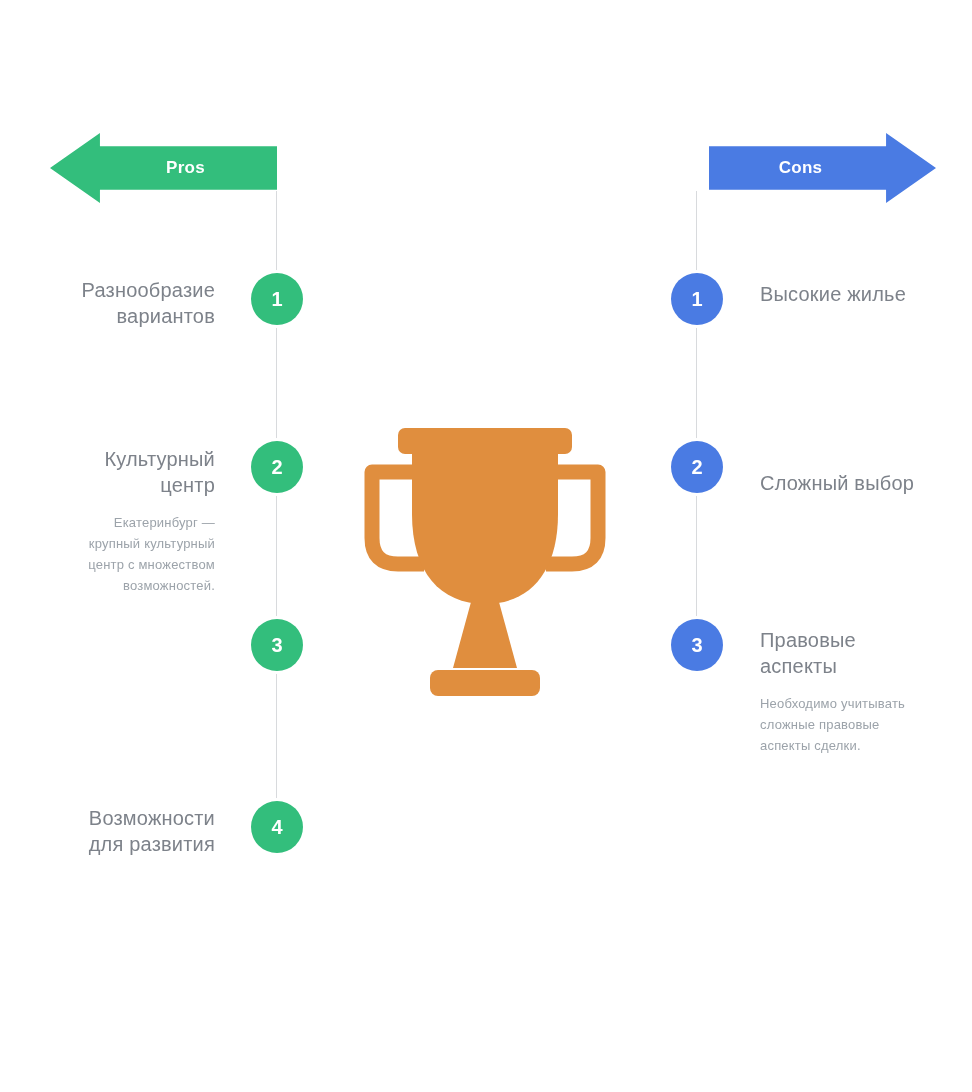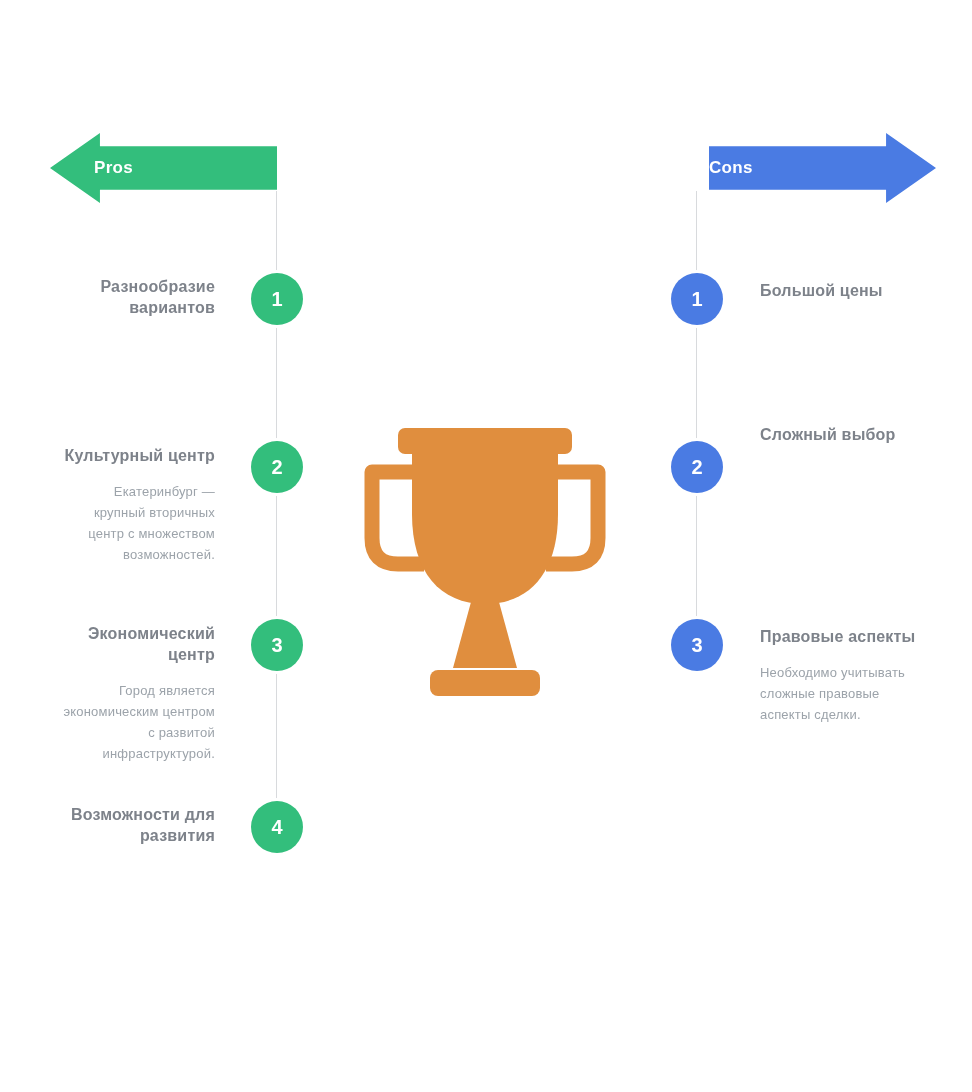--- a/index.html
+++ b/index.html
@@ -27,20 +27,21 @@
     color: var(--title, #7B8187);
   }
 
   .arrow {
     position: absolute;
     top: 133px;
     width: 227px;
     height: 70px;
     display: flex;
     align-items: center;
+    justify-content: center;
   }
   .arrow-left {
     left: 50px;
     background: var(--green, #33BE7C);
     clip-path: polygon(0% 50%, 22% 0%, 22% 19%, 100% 19%, 100% 81%, 22% 81%, 22% 100%);
     padding-left: 44px;
   }
   .arrow-right {
     left: 697px;
     background: var(--blue, #4A7BE3);
@@ -76,22 +77,22 @@
     font-weight: bold;
     box-shadow: 0 0 0 3px #ffffff;
   }
   .circle.green { background: var(--green, #33BE7C); left: 251px; }
   .circle.blue  { background: var(--blue, #4A7BE3);  left: 671px; }
 
   .item { position: absolute; }
   .item-left  { right: 757px; width: 152px; text-align: right; }
   .item-right { left: 760px;  width: 162px; text-align: left; }
   .item-title {
-    font-size: 16px;
-    font-weight: bold;
+    font-size: 20px;
+    font-weight: normal;
     color: var(--heading, #7D828A);
     line-height: 1.3;
     letter-spacing: 0.2px;
   }
   .item-text {
     margin-top: 14px;
     font-size: 13px;
     color: var(--body, #9CA3AA);
     line-height: 1.62;
     letter-spacing: 0.2px;
@@ -152,34 +153,30 @@
   </div>
   <div class="circle blue" style="top:619px">
     <span>3</span>
   </div>
 
   <div class="item item-left" style="top:277px">
     <div class="item-title">Разнообразие вариантов</div>
   </div>
   <div class="item item-left" style="top:446px">
     <div class="item-title">Культурный центр</div>
-    <div class="item-text">Екатеринбург — крупный вторичных центр с множеством возможностей.</div>
-  </div>
-  <div class="item item-left" style="top:624px">
-    <div class="item-title">Экономический центр</div>
-    <div class="item-text">Город является экономическим центром с развитой инфраструктурой.</div>
+    <div class="item-text">Екатеринбург — крупный культурный центр с множеством возможностей.</div>
   </div>
   <div class="item item-left" style="top:805px">
     <div class="item-title">Возможности для развития</div>
   </div>
 
   <div class="item item-right" style="top:281px">
-    <div class="item-title">Большой цены</div>
+    <div class="item-title">Высокие жилье</div>
   </div>
-  <div class="item item-right" style="top:425px">
+  <div class="item item-right" style="top:470px">
     <div class="item-title">Сложный выбор</div>
   </div>
   <div class="item item-right" style="top:627px">
     <div class="item-title">Правовые аспекты</div>
     <div class="item-text">Необходимо учитывать сложные правовые аспекты сделки.</div>
   </div>
 
 </div>
 
 </body></html>

